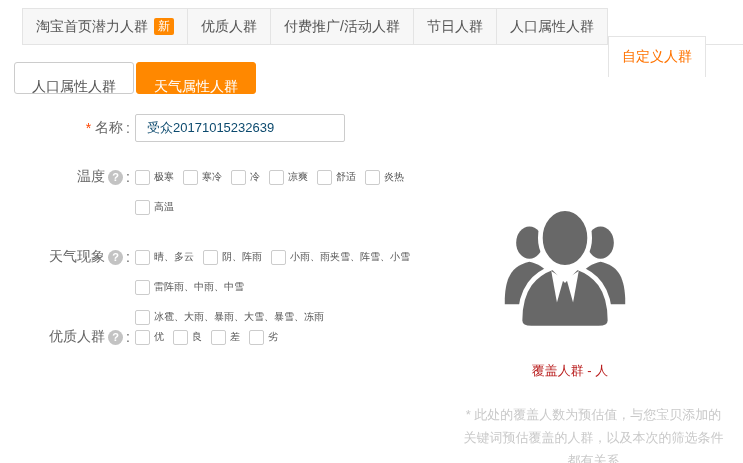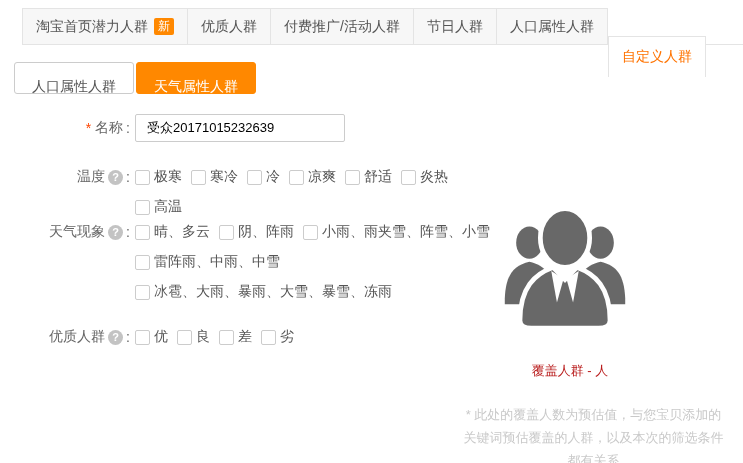--- a/index.html
+++ b/index.html
@@ -23,40 +23,40 @@
   .subtabs { position:absolute; top:62px; left:14px; display:flex; }
   .subtab { height:30px; padding:15px 17px; font-size:14px; background:#fff; color:#555;
             border:1px solid #ccc; border-radius:3px; margin-right:2px; cursor:pointer;
             font-family:inherit; }
   .subtab.active { background:#ff8800; border-color:#ff8800; color:#fff; }
 
   
   .row { position:absolute; left:0; width:500px; }
   .r-name { top:114px; }
   .r-temp { top:162px; }
-  .r-weather { top:217px; }
+  .r-weather { top:242px; }
   .r-air { top:322px; }
   .row-label { position:absolute; left:0; top:0; width:130px; height:30px; display:flex;
                justify-content:flex-end; align-items:center; gap:3px; font-size:14px; color:#666; }
   .r-name .row-label { height:28px; }
   .req { color:#ff4400; font-size:14px; margin-right:1px; }
   .colon { color:#666; }
   .help { width:15px; height:15px; border-radius:50%; background:#c3c3c3; color:#fff;
           font-size:11px; font-weight:bold; display:flex; align-items:center;
           justify-content:center; cursor:pointer; }
   .row-content { margin-left:135px; }
 
   .name-input { width:210px; height:28px; border:1px solid #ccc; border-radius:2px;
-                padding:0 11px; font-size:13px; color:#000000; font-family:inherit; outline:none; }
+                padding:0 11px; font-size:13px; color:#0c4a6e; font-family:inherit; outline:none; }
 
   .cb-line { display:flex; align-items:center; height:30px; }
   .cb-item { display:inline-flex; align-items:center; margin-right:9px; cursor:pointer; }
   .cb-box { width:15px; height:15px; border:1px solid #ccc; border-radius:2px; background:#fff;
             flex:none; }
-  .cb-text { margin-left:4px; font-size:14px; color:#555; white-space:nowrap; }
+  .cb-text { margin-left:4px; font-size:10px; color:#555; white-space:nowrap; }
 
   
   .people-icon { position:absolute; left:501px; top:200px; width:128px; height:128px; }
   .coverage-caption { position:absolute; top:362px; left:455px; width:230px; text-align:center;
                       font-size:13px; color:#b91c1c; }
   .note { position:absolute; top:403px; left:447px; width:293px; text-align:center;
           font-size:13px; line-height:23px; color:#c9c9c9; }
 </style>
 </head>
 <body>

